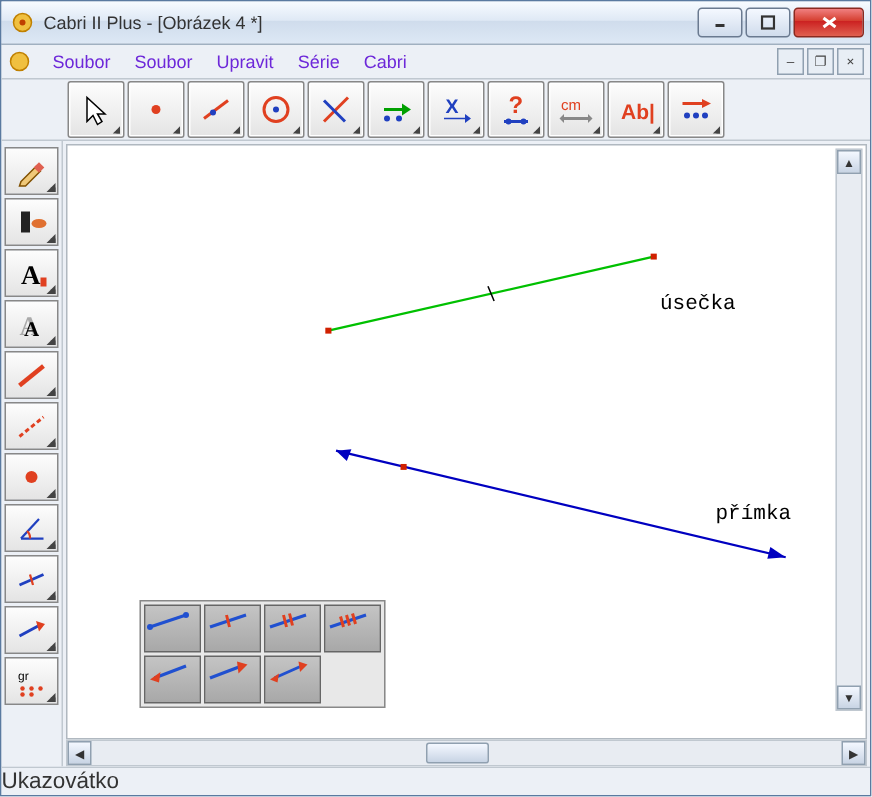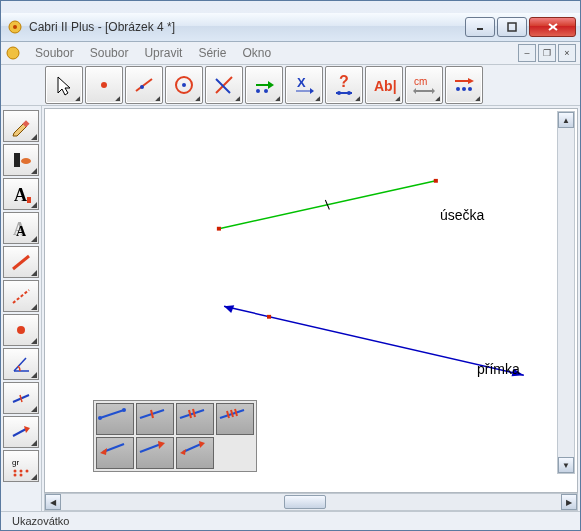--- a/index.html
+++ b/index.html
@@ -20,21 +20,20 @@
     box-sizing: border-box;
   }
   
   .titlebar {
     height: 28px;
     background: linear-gradient(to bottom, #f7fbff 0%, #dfe9f5 45%, #cfdcec 46%, #dde8f5 100%);
     display: flex;
     align-items: center;
     padding: 0 4px 0 6px;
     border-bottom: 1px solid #a0b0c0;
-    margin-top: 12px;
   }
   .titlebar .app-icon {
     width: 16px; height: 16px;
     margin-right: 6px;
     display: inline-flex;
   }
   .titlebar .title-text {
     flex: 1;
     color: #333;
   }
@@ -69,21 +68,21 @@
     align-items: center;
     padding: 0 4px;
     border-bottom: 1px solid #c0c8d0;
     position: relative;
   }
   .menubar .app-icon2 {
     width:16px;height:16px;margin-right:6px;
   }
   .menu-item {
     padding: 2px 8px;
-    color: #737373;
+    color: #6d28d9;
   }
   .mdi-btns {
     position:absolute;
     right:4px; top:2px;
     display:flex;
     gap:2px;
   }
   .mdi-btn {
     width:16px;height:16px;
     border:1px solid #90a0b0;
@@ -164,20 +163,21 @@
     border:1px solid #b0b8c0;
     margin:2px 2px 0 2px;
     position:relative;
     overflow:hidden;
   }
   .canvas svg { width:100%; height:100%; display:block;}
   .canvas-label {
     position:absolute;
     font-size:14px;
     color:#000;
+    font-family:Liberation Mono, monospace;
   }
   .vscroll {
     position:absolute;
     right:2px; top:2px; bottom:18px;
     width:16px;
     background:#e8ecf2;
     border:1px solid #c0c8d0;
   }
   .hscroll {
     height:16px;
@@ -220,25 +220,24 @@
     width:36px;height:30px;
     background:linear-gradient(to bottom,#c4c4c4,#a8a8a8);
     border:1px solid #666;
     display:flex;align-items:center;justify-content:center;
   }
   
   .statusbar {
     height:18px;
     background:#ecf0f6;
     border-top:1px solid #c0c8d0;
-    padding: 0 11px;
-    font-size:11px;
+    padding: 0 0;
+    font-size:15px;
     color:#333;
     display:flex;
-    align-items:center;
   }
   
   .ico { display:block; }
 </style>
 </head>
 <body>
 
 <div class="window">
 
   <div class="titlebar">
@@ -272,21 +271,21 @@
   <div class="menubar">
     <span class="app-icon2">
       <svg class="ico" viewBox="0 0 16 16">
           <circle cx="8" cy="8" r="6" fill="#f0c040" stroke="#c08000"></circle>
         </svg>
     </span>
     <span class="menu-item">Soubor</span>
     <span class="menu-item">Soubor</span>
     <span class="menu-item">Upravit</span>
     <span class="menu-item">Série</span>
-    <span class="menu-item">Okno</span>
+    <span class="menu-item">Cabri</span>
     <div class="mdi-btns">
       <div class="mdi-btn">–</div>
       <div class="mdi-btn">❐</div>
       <div class="mdi-btn">×</div>
     </div>
   </div>
 
   <div class="toolbar-top">
     <div class="tool-btn">
       <svg width="24" height="24">
@@ -342,30 +341,30 @@
       <svg width="24" height="24">
           <text x="7" y="14" font-size="16" font-weight="bold" fill="#e04020">?</text>
           <line x1="4" y1="20" x2="20" y2="20" stroke="#2040c0" stroke-width="2"></line>
           <circle cx="7" cy="20" r="2" fill="#2040c0"></circle>
           <circle cx="17" cy="20" r="2" fill="#2040c0"></circle>
         </svg>
         <span class="corner"></span>
     </div>
     <div class="tool-btn">
       <svg width="24" height="24">
-          <text x="2" y="18" font-size="14" font-weight="bold" fill="#e04020">Ab|</text>
-        </svg>
-        <span class="corner"></span>
-    </div>
-    <div class="tool-btn">
-      <svg width="24" height="24">
           <text x="2" y="12" font-size="10" fill="#e04020">cm</text>
           <line x1="4" y1="18" x2="20" y2="18" stroke="#888" stroke-width="2"></line>
           <path d="M4 15 L1 18 L4 21 Z" fill="#888"></path>
           <path d="M20 15 L23 18 L20 21 Z" fill="#888"></path>
+        </svg>
+        <span class="corner"></span>
+    </div>
+    <div class="tool-btn">
+      <svg width="24" height="24">
+          <text x="2" y="18" font-size="14" font-weight="bold" fill="#e04020">Ab|</text>
         </svg>
         <span class="corner"></span>
     </div>
     <div class="tool-btn">
       <svg width="24" height="24">
           <line x1="3" y1="8" x2="18" y2="8" stroke="#e04020" stroke-width="2"></line>
           <path d="M16 5 L22 8 L16 11 Z" fill="#e04020"></path>
           <circle cx="6" cy="16" r="2" fill="#2040c0"></circle>
           <circle cx="12" cy="16" r="2" fill="#2040c0"></circle>
           <circle cx="18" cy="16" r="2" fill="#2040c0"></circle>
@@ -466,21 +465,21 @@
           <rect x="168" y="123" width="4" height="4" fill="#d02000"></rect>
           <rect x="380" y="73" width="4" height="4" fill="#d02000"></rect>
           <line x1="274" y1="95" x2="278" y2="105" stroke="#000" stroke-width="1"></line>
 
           <line x1="175" y1="206" x2="468" y2="278" stroke="#0000c0" stroke-width="1.5"></line>
           <path d="M175 206 L185 205 L182 213 Z" fill="#0000c0"></path>
           <path d="M468 278 L458 271 L456 279 Z" fill="#0000c0"></path>
           <rect x="217" y="215" width="4" height="4" fill="#d02000"></rect>
         </svg>
         <div class="canvas-label" style="left:395px;top:98px;">úsečka</div>
-        <div class="canvas-label" style="left:432px;top:252px;">přímka</div>
+        <div class="canvas-label" style="left:432px;top:238px;">přímka</div>
 
         <div class="palette">
           <div class="palette-row">
             <div class="pal-btn">
               <svg width="30" height="20">
                   <line x1="3" y1="14" x2="27" y2="6" stroke="#2050d0" stroke-width="2"></line>
                   <circle cx="3" cy="14" r="2" fill="#2050d0"></circle>
                   <circle cx="27" cy="6" r="2" fill="#2050d0"></circle>
                 </svg>
             </div>

